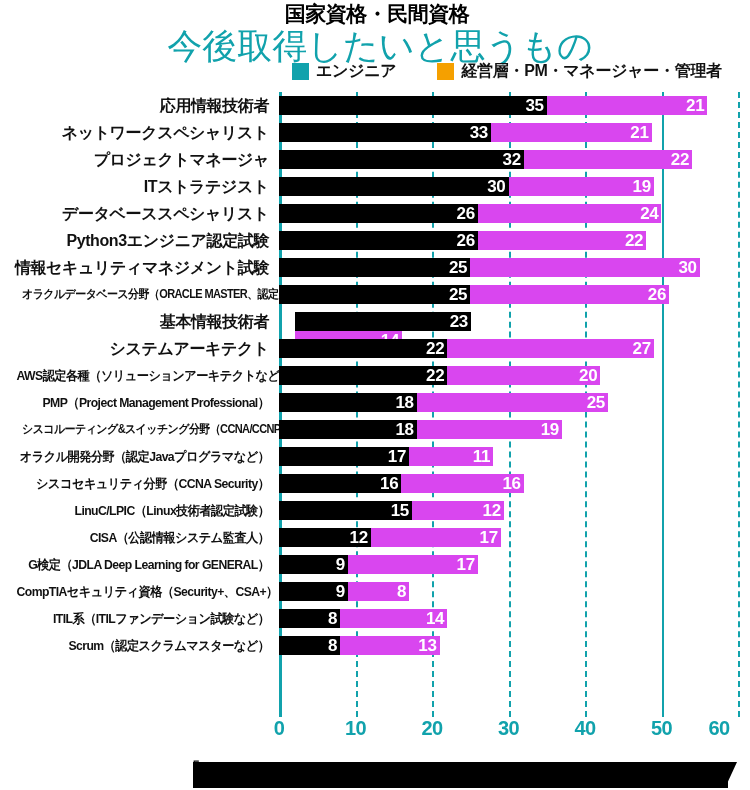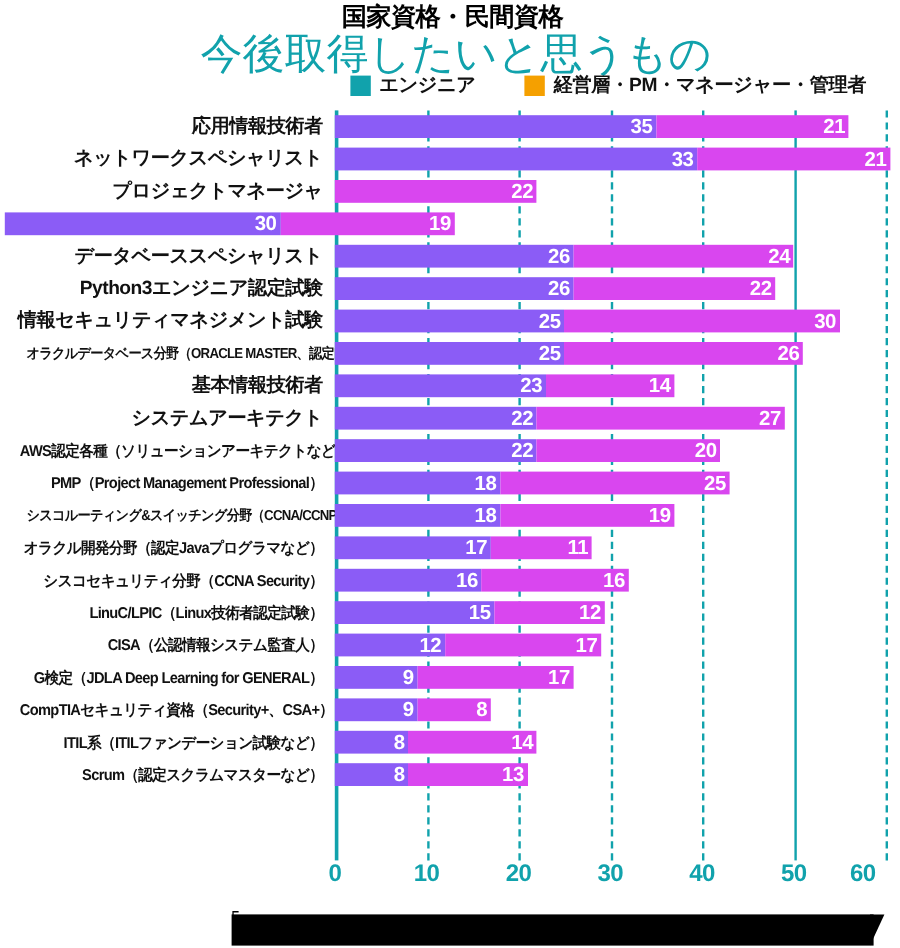--- a/index.html
+++ b/index.html
@@ -144,21 +144,21 @@
     align-items: stretch;
   }
   .seg {
     height: 19px;
     position: relative;
     box-sizing: border-box;
     display: flex;
     align-items: center;
     justify-content: flex-end;
   }
-  .seg.teal   { background: #8b5cf6; }
+  .seg.teal   { background: #000000; }
   .seg.orange { background: #d946ef; }
   .seg-value {
     color: #ffffff;
     font-size: 17px;
     font-weight: 700;
     line-height: 19px;
     padding-right: 3px;
     letter-spacing: -0.3px;
   }
 
@@ -244,37 +244,41 @@
             <span class="seg-value">35</span>
           </div>
           <div class="seg orange" style="width: 160.65px;">
             <span class="seg-value">21</span>
           </div>
         </div>
       </div>
       <div class="row">
         <div class="row-label">ネットワークスペシャリスト</div>
         <div class="bars" style="margin-left: 4px;">
-          <div class="seg teal" style="width: 302px;">
+          <div class="seg teal" style="width: 212px;">
             <span class="seg-value">33</span>
           </div>
           <div class="seg orange" style="width: 160.65px;">
             <span class="seg-value">21</span>
           </div>
         </div>
       </div>
       <div class="row">
         <div class="row-label">プロジェクトマネージャ</div>
         <div class="bars" style="margin-left: 4px;">
+          <div class="seg teal" style="width: 244.8px;">
+            <span class="seg-value">32</span>
+          </div>
           <div class="seg orange" style="width: 168.3px;">
             <span class="seg-value">22</span>
           </div>
         </div>
       </div>
       <div class="row">
+        <div class="row-label">ITストラテジスト</div>
         <div class="bars" style="margin-left: 4px;">
           <div class="seg teal" style="width: 229.5px;">
             <span class="seg-value">30</span>
           </div>
           <div class="seg orange" style="width: 145.35px;">
             <span class="seg-value">19</span>
           </div>
         </div>
       </div>
       <div class="row">
@@ -316,21 +320,21 @@
           <div class="seg teal" style="width: 191.25px;">
             <span class="seg-value">25</span>
           </div>
           <div class="seg orange" style="width: 198.9px;">
             <span class="seg-value">26</span>
           </div>
         </div>
       </div>
       <div class="row">
         <div class="row-label">基本情報技術者</div>
-        <div class="bars" style="margin-left: 4px;">
+        <div class="bars" style="margin-left: 20px; flex-direction: column;">
           <div class="seg teal" style="width: 175.95px;">
             <span class="seg-value">23</span>
           </div>
           <div class="seg orange" style="width: 107.1px;">
             <span class="seg-value">14</span>
           </div>
         </div>
       </div>
       <div class="row">
         <div class="row-label">システムアーキテクト</div>

